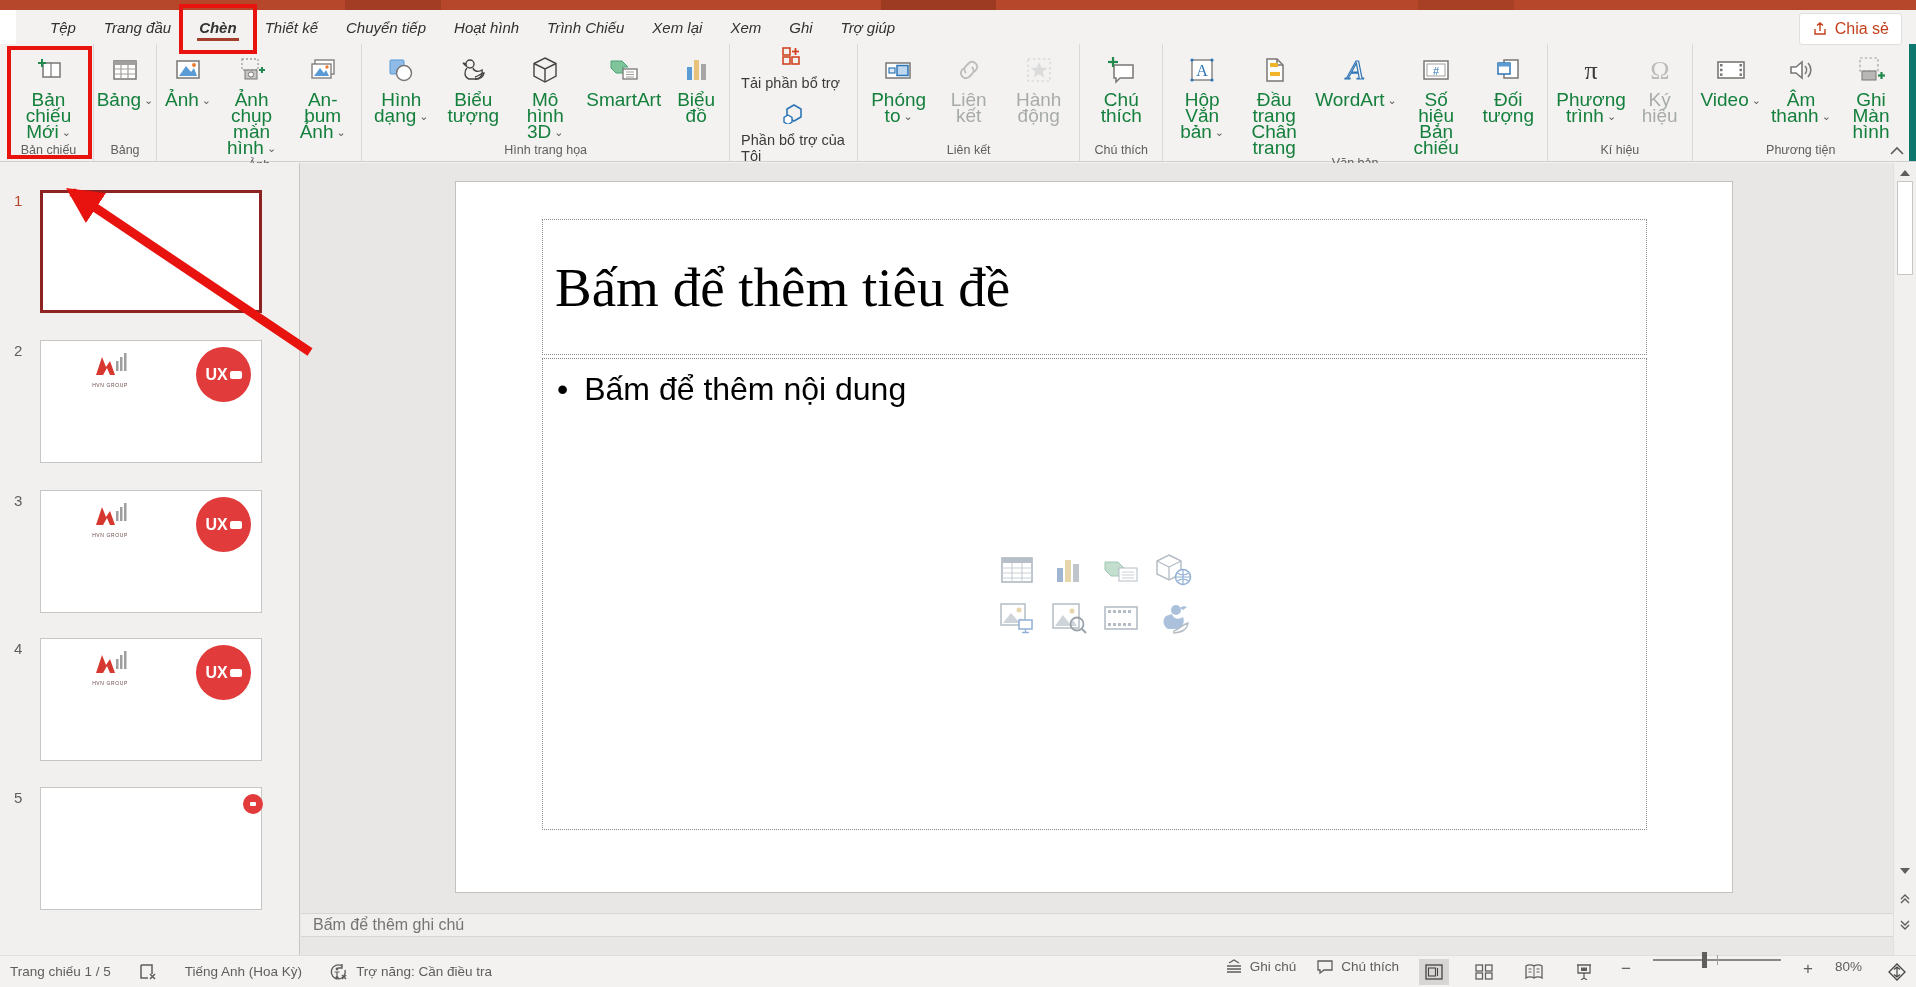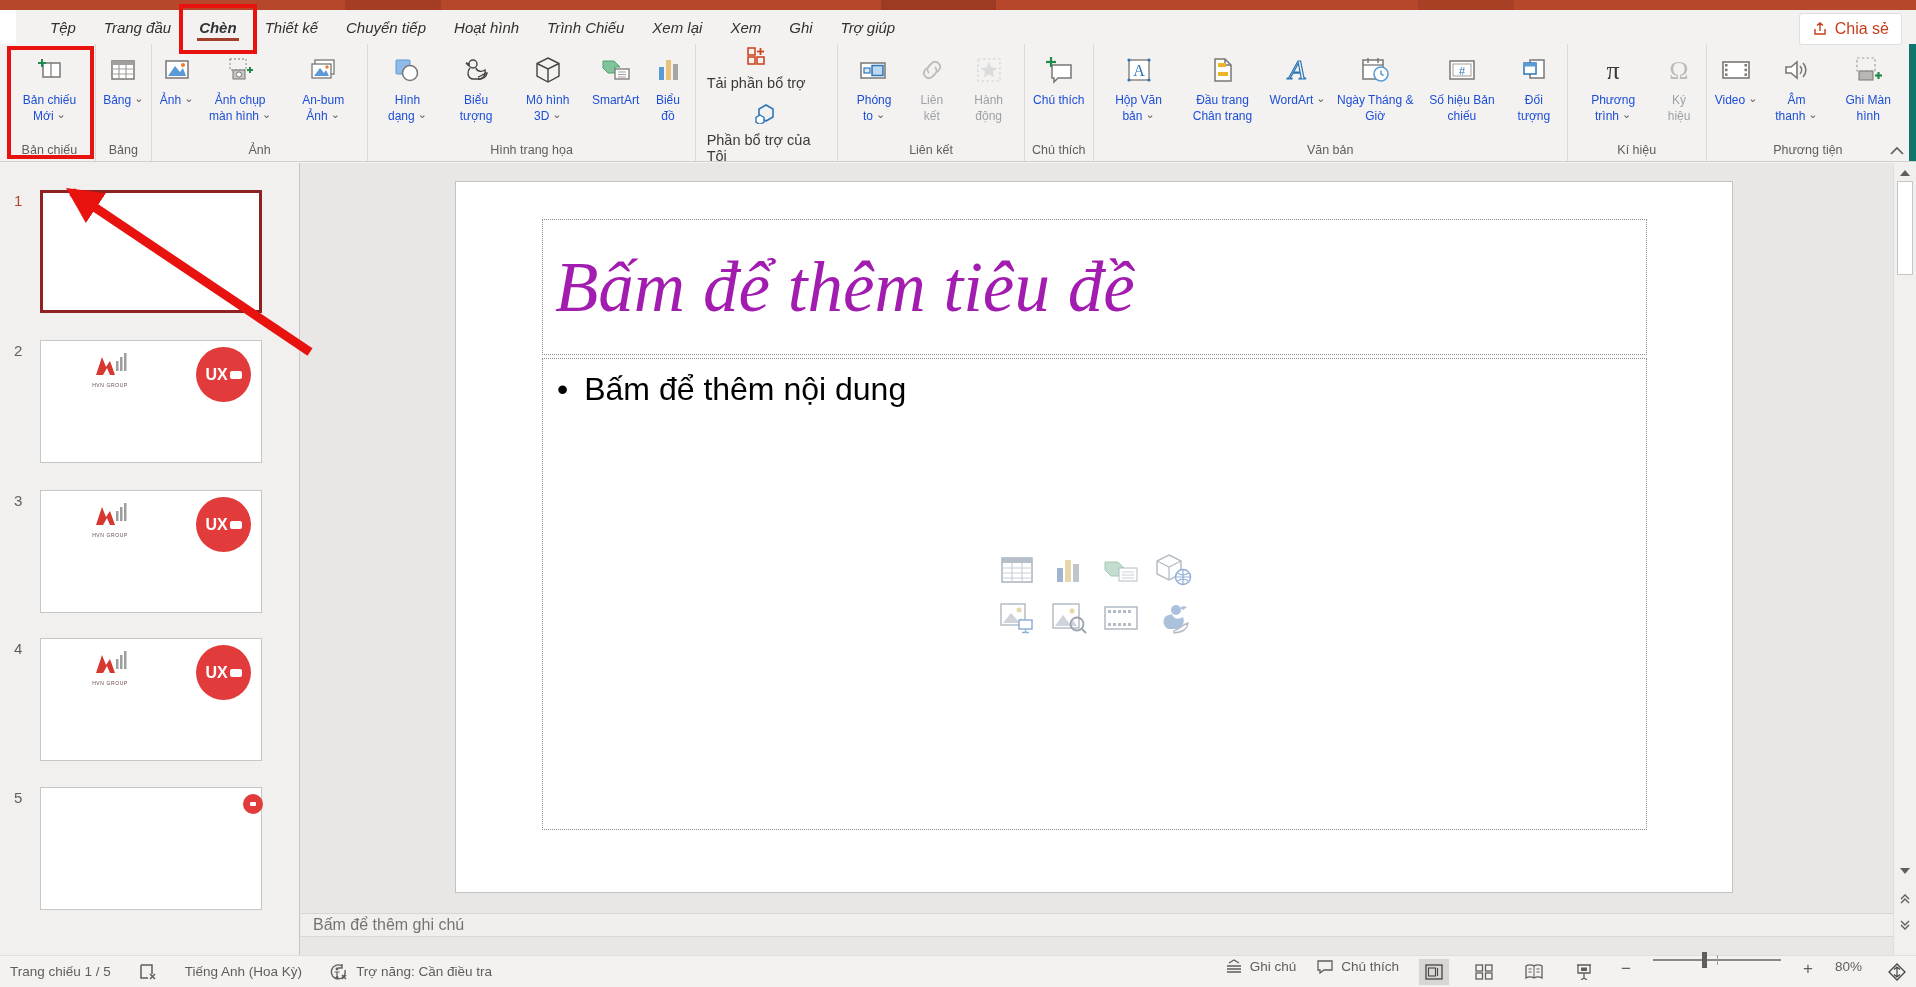--- a/index.html
+++ b/index.html
@@ -23,21 +23,21 @@
   .ribbon{position:absolute;left:0;top:44px;width:1916px;height:118px;background:#f3f2f1;
           border-bottom:1px solid #d1cfcd;display:flex;box-sizing:border-box;padding-left:4px;
           box-shadow:0 1px 2px rgba(0,0,0,.08);}
   .rgroup{position:relative;display:flex;flex-direction:column;border-right:1px solid #dbd9d7;padding:0 3px;box-sizing:border-box;}
   .rgroup.annbox::before{content:"";position:absolute;left:3px;right:1px;top:2px;bottom:2px;
           border:4px solid #e8120e;z-index:60;pointer-events:none;}
   .rbtns{flex:1;display:flex;align-items:stretch;justify-content:center;}
   .glabel{height:18px;line-height:15px;text-align:center;font-size:12.5px;color:#605e5c;white-space:nowrap;padding:0 4px;}
   .rbtn{display:flex;flex-direction:column;align-items:center;padding:7px 5px 0;cursor:default;}
   .ricon{height:38px;display:flex;align-items:center;justify-content:center;}
-  .rlabel{font-size:12px;line-height:16px;text-align:center;color:#1d4ed8;max-width:80px;margin-top:3px;}
+  .rlabel{font-size:19px;line-height:16px;text-align:center;color:#15803d;max-width:80px;margin-top:3px;}
   .chev::after{content:"⌄";font-size:11px;color:#605e5c;margin-left:3px;position:relative;top:-2px;}
   .dis{opacity:.5;filter:grayscale(.9);}
   .addins .rbtns{flex-direction:column;justify-content:center;align-items:flex-start;gap:9px;}
   .rbtn-row{display:flex;flex-direction:column;align-items:center;gap:8px;font-size:14.5px;color:#3b3a39;padding:1px 8px;}
   .collapse-rb{position:absolute;right:8px;bottom:3px;width:22px;height:16px;display:flex;align-items:center;justify-content:center;}
   
   .work{position:absolute;left:0;top:163px;width:1916px;height:792px;background:#e8e7e5;}
   .thumbs{position:absolute;left:0;top:0;width:300px;height:792px;background:#f1f0ef;border-right:1px solid #c8c6c4;box-sizing:border-box;}
   .tnum{position:absolute;left:14px;font-size:15px;color:#605e5c;}
   .tnum.sel{color:#b7472a;}
@@ -48,21 +48,21 @@
   .ux{position:absolute;left:155px;top:6px;width:55px;height:55px;border-radius:50%;background:#e23b3b;
       display:flex;align-items:center;justify-content:center;color:#fff;font-weight:bold;font-size:16px;gap:2px;}
   .ux .tag{display:inline-block;width:12px;height:8px;background:#fff;border-radius:2px;}
   .ux.s{left:202px;top:6px;width:20px;height:20px;font-size:6px;}
   .ux.s .tag{width:6px;height:4px;border-radius:1px;}
   
   .editor{position:absolute;left:301px;top:0;right:0;bottom:0;}
   .canvas{position:absolute;left:154px;top:18px;width:1278px;height:712px;background:#fff;border:1px solid #c4c2c0;box-sizing:border-box;}
   .ph{position:absolute;border:1.5px dotted #8a8a8a;box-sizing:border-box;}
   .ph-title{left:86px;top:37px;width:1105px;height:136px;display:flex;align-items:center;}
-  .ph-title-text{font-family:"Liberation Serif","DejaVu Serif",serif;font-size:71px;color:#a21caf;padding-left:12px;white-space:nowrap;font-style:italic;}
+  .ph-title-text{font-family:"Liberation Serif","DejaVu Serif",serif;font-size:55px;color:#000000;padding-left:12px;white-space:nowrap;}
   .ph-body{left:86px;top:176px;width:1105px;height:472px;}
   .ph-body-text{font-size:32px;color:#000;padding:12px 0 0 14px;}
   .ph-body-text::before{content:"•";margin-right:16px;}
   .cicons{position:absolute;left:50%;top:50%;transform:translate(-50%,-50%);
           display:grid;grid-template-columns:repeat(4,38px);grid-auto-rows:38px;gap:10px 14px;opacity:.85;}
   .cic{display:flex;align-items:center;justify-content:center;}
   
   .notes{position:absolute;left:0;top:750px;right:23px;height:24px;background:#f0efed;border-top:1px solid #d8d6d4;border-bottom:1px solid #d8d6d4;
          display:flex;align-items:center;padding-left:12px;box-sizing:border-box;font-size:16px;color:#767472;}
   
@@ -364,32 +364,20 @@
           </div>
           <div class="rlabel"><span>Đầu trang Chân trang</span></div>
         </div>
         <div class="rbtn">
           <div class="ricon">
             <svg width="30" height="30" viewBox="0 0 30 30">
                 <text x="15" y="24" text-anchor="middle" font-size="28" font-style="italic" fill="none" stroke="#2e75b6" stroke-width="1.2" font-family="Liberation Serif,serif">A</text>
               </svg>
           </div>
           <div class="rlabel"><span>WordArt</span><span class="chev"></span></div>
-        </div>
-        <div class="rbtn">
-          <div class="ricon">
-            <svg width="32" height="30" viewBox="0 0 32 30">
-                <rect x="4" y="5" width="20" height="19" fill="#fff" stroke="#797775" stroke-width="1.5"></rect>
-                <path d="M4 10h20" stroke="#797775" stroke-width="1.3"></path>
-                <path d="M9 3v5M19 3v5" stroke="#797775" stroke-width="1.5"></path>
-                <circle cx="22" cy="19" r="7" fill="#fff" stroke="#5b9bd5" stroke-width="1.6"></circle>
-                <path d="M22 15.5V19l2.6 1.6" fill="none" stroke="#5b9bd5" stroke-width="1.5"></path>
-              </svg>
-          </div>
-          <div class="rlabel" style="max-width:86px"><span>Ngày Tháng &amp; Giờ</span></div>
         </div>
         <div class="rbtn">
           <div class="ricon">
             <svg width="30" height="30" viewBox="0 0 30 30">
                 <rect x="3" y="6" width="24" height="18" fill="#fff" stroke="#797775" stroke-width="1.5"></rect>
                 <rect x="6" y="9" width="18" height="12" fill="none" stroke="#a19f9d" stroke-width="1"></rect>
                 <text x="15" y="19.5" text-anchor="middle" font-size="11" fill="#2e75b6" font-family="Liberation Sans,sans-serif">#</text>
               </svg>
           </div>
           <div class="rlabel"><span>Số hiệu Bản chiếu</span></div>

